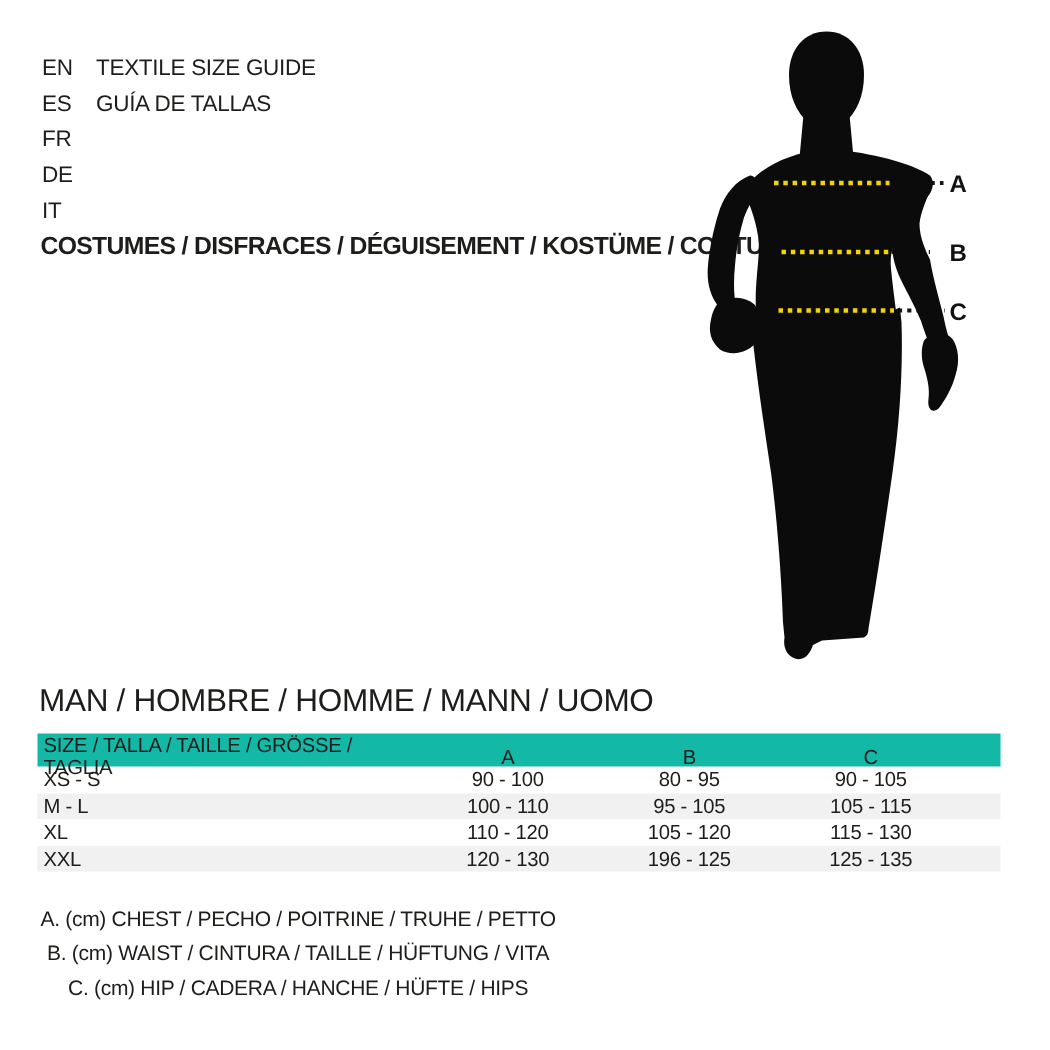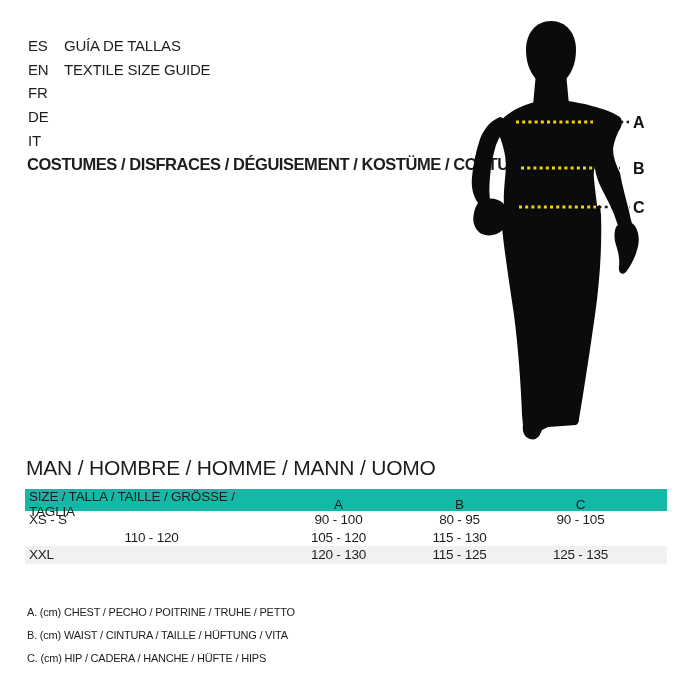--- a/index.html
+++ b/index.html
@@ -17,36 +17,36 @@
   
   .man-title{left:26px;top:456px;font-size:21px;letter-spacing:-0.2px;}
   
   .size-table{left:25px;top:489px;width:642px;font-size:13.5px;letter-spacing:-0.2px;}
   .t-row{display:grid;grid-template-columns:253px 121px 121px 121px 1fr;align-items:center;height:17.6px;}
   .t-head{background:#14b8a6;height:22px;}
   .t-row.stripe{background:#f1f1f1;}
   .c-label{padding-left:4px;text-align:left;}
   .c-val{text-align:center;}
   
-  .notes{left:27px;top:601px;font-size:11px;letter-spacing:-0.2px;line-height:23.2px;}
+  .notes{left:27px;top:601px;font-size:14px;letter-spacing:-0.2px;line-height:23.2px;text-align:center;}
   
   .figure-wrap{left:430px;top:15px;width:270px;height:440px;}
   svg text{font-family:"Liberation Sans", sans-serif;font-weight:bold;font-size:16px;fill:#121212;}
 </style>
 </head>
 <body>
 
 <div class="abs lang-block">
   <div class="lang-row">
+    <span class="lang-code">EN</span>
+    <span class="lang-label">TEXTILE SIZE GUIDE</span>
+  </div>
+  <div class="lang-row">
     <span class="lang-code">ES</span>
     <span class="lang-label">GUÍA DE TALLAS</span>
-  </div>
-  <div class="lang-row">
-    <span class="lang-code">EN</span>
-    <span class="lang-label">TEXTILE SIZE GUIDE</span>
   </div>
   <div class="lang-row">
     <span class="lang-code">FR</span>
   </div>
   <div class="lang-row">
     <span class="lang-code">DE</span>
   </div>
   <div class="lang-row">
     <span class="lang-code">IT</span>
   </div>
@@ -96,30 +96,38 @@
     <span class="c-val">C</span>
     <span></span>
   </div>
   <div class="t-row">
     <span class="c-label">XS - S</span>
     <span class="c-val">90 - 100</span>
     <span class="c-val">80 - 95</span>
     <span class="c-val">90 - 105</span>
     <span></span>
   </div>
+  <div class="t-row stripe">
+    <span class="c-label">M - L</span>
+    <span class="c-val">100 - 110</span>
+    <span class="c-val">95 - 105</span>
+    <span class="c-val">105 - 115</span>
+    <span></span>
+  </div>
   <div class="t-row">
+    <span class="c-label">XL</span>
     <span class="c-val">110 - 120</span>
     <span class="c-val">105 - 120</span>
     <span class="c-val">115 - 130</span>
     <span></span>
   </div>
   <div class="t-row stripe">
     <span class="c-label">XXL</span>
     <span class="c-val">120 - 130</span>
-    <span class="c-val">115 - 125</span>
+    <span class="c-val">196 - 125</span>
     <span class="c-val">125 - 135</span>
     <span></span>
   </div>
 </div>
 
 <div class="abs notes">
   <div>A. (cm) CHEST / PECHO / POITRINE / TRUHE / PETTO</div>
   <div>B. (cm) WAIST / CINTURA / TAILLE / HÜFTUNG / VITA</div>
   <div>C. (cm) HIP / CADERA / HANCHE / HÜFTE / HIPS</div>
 </div>

